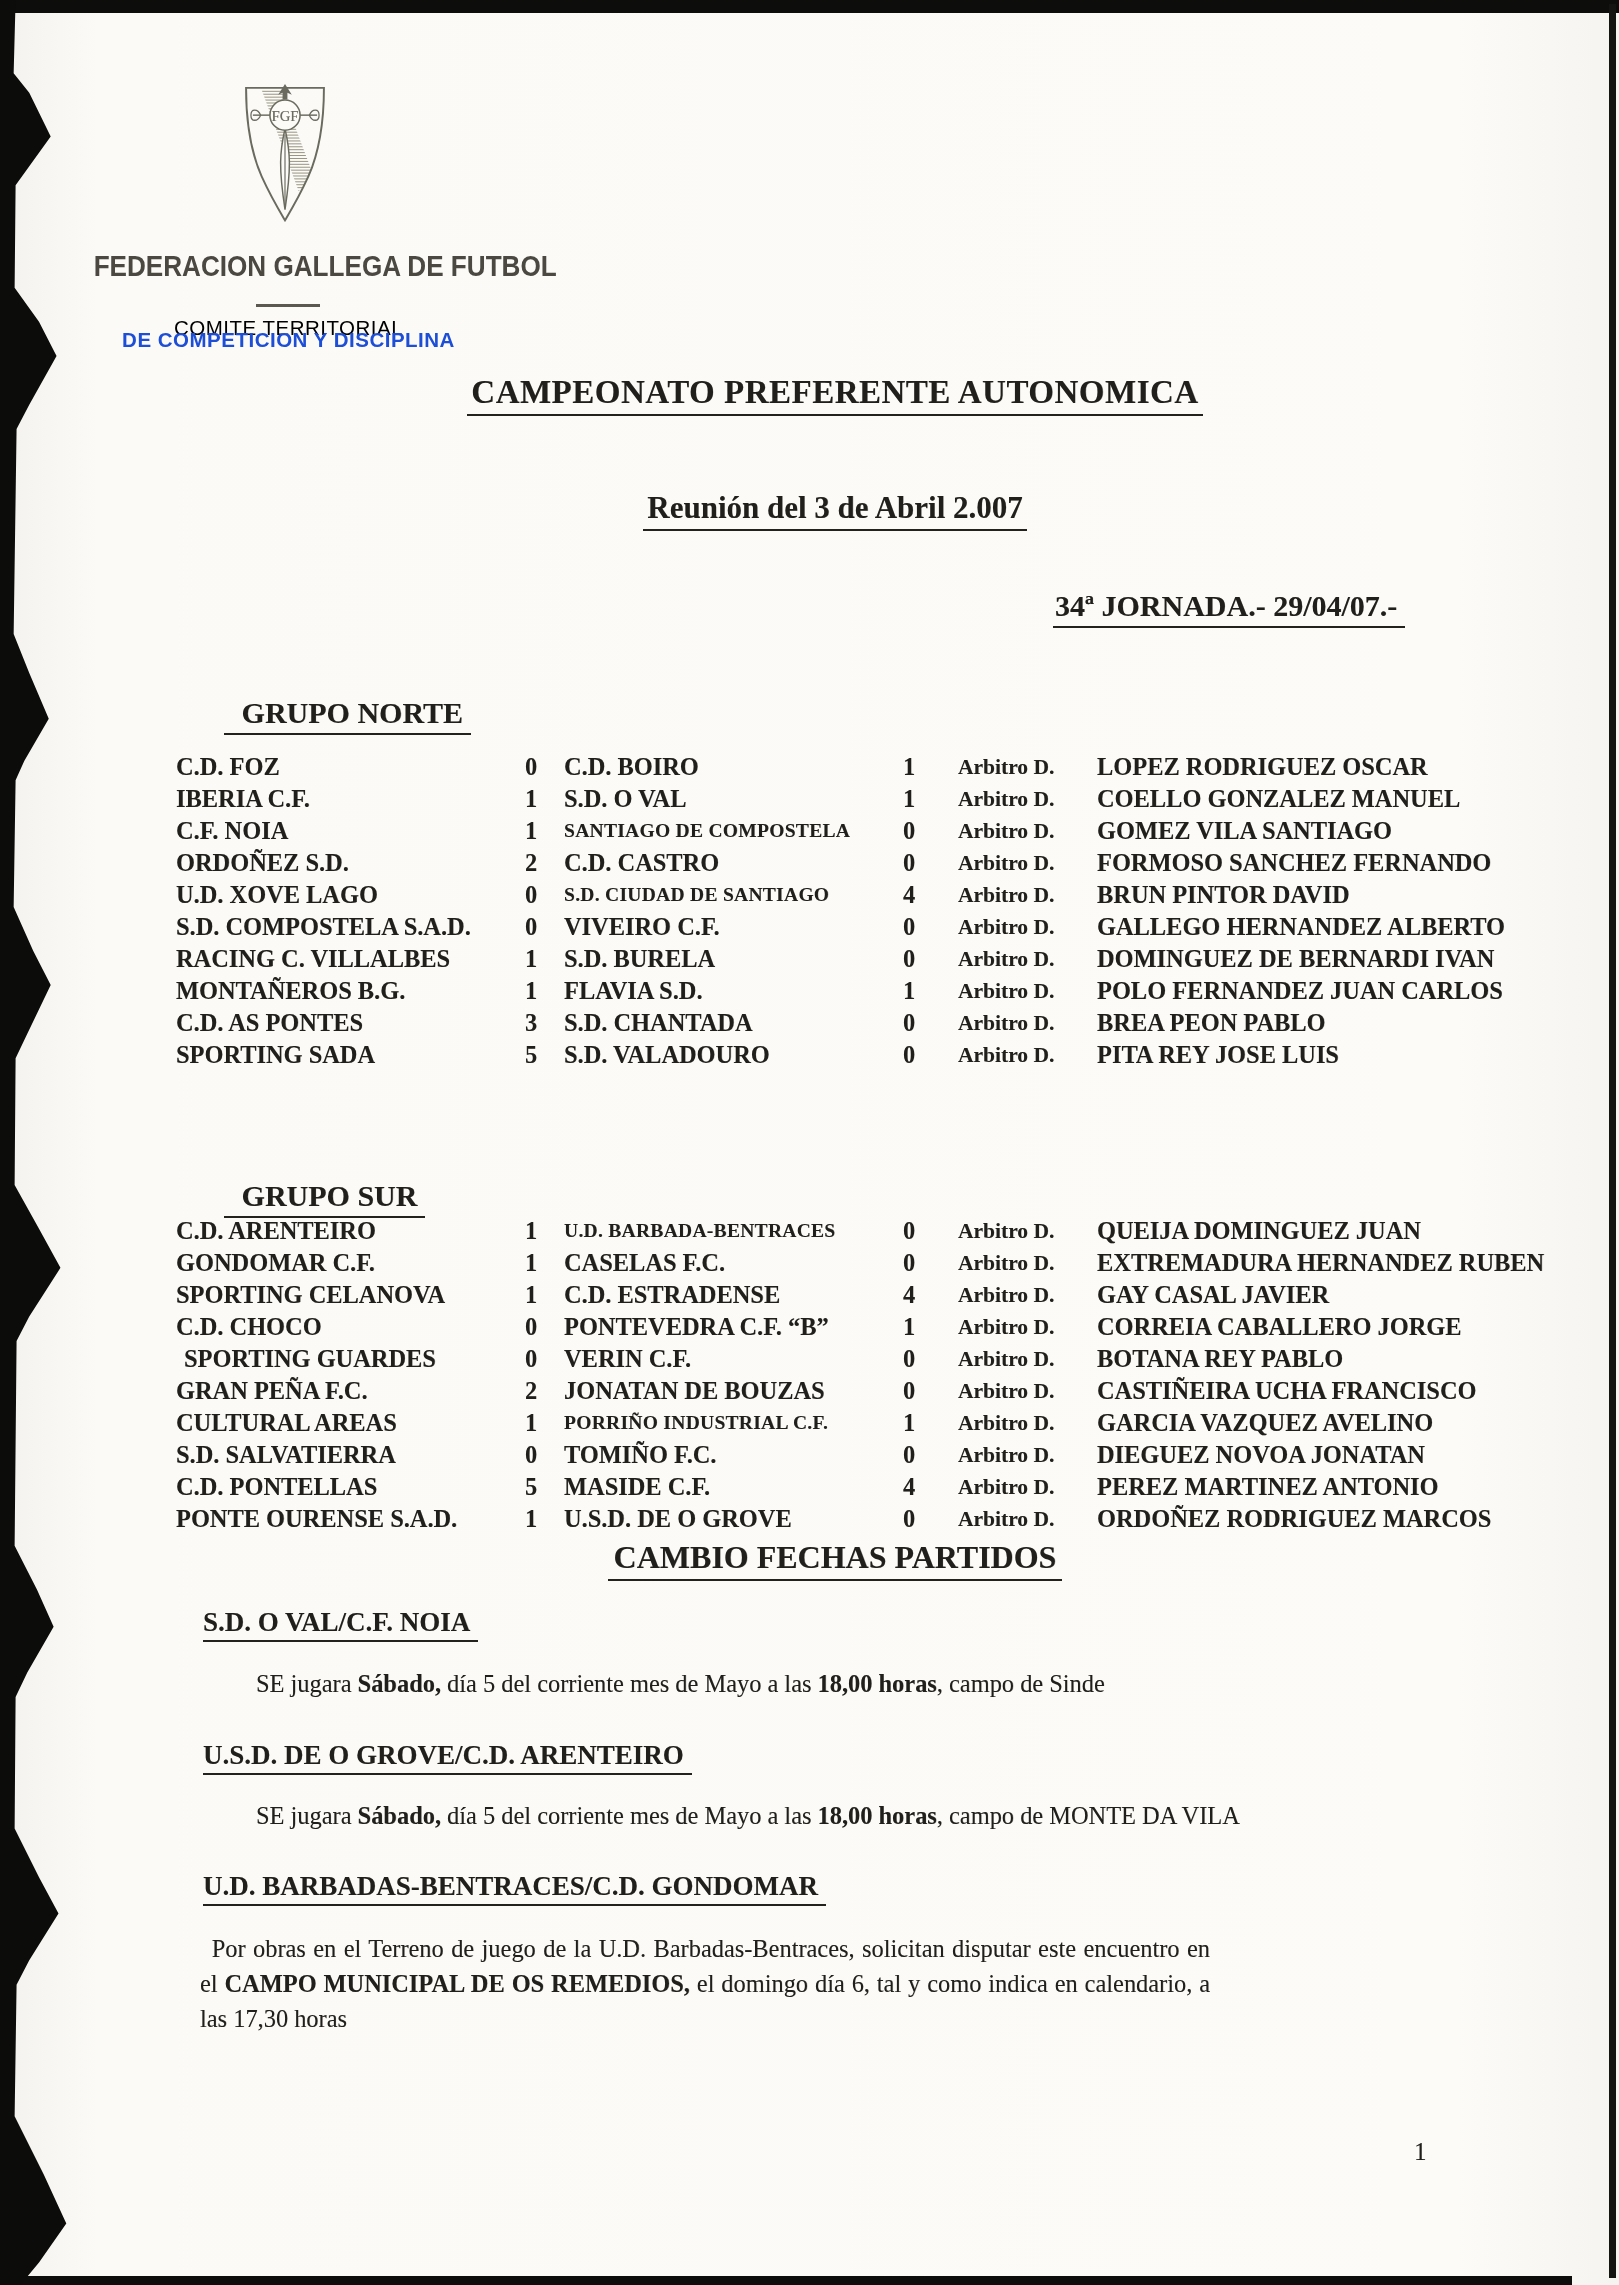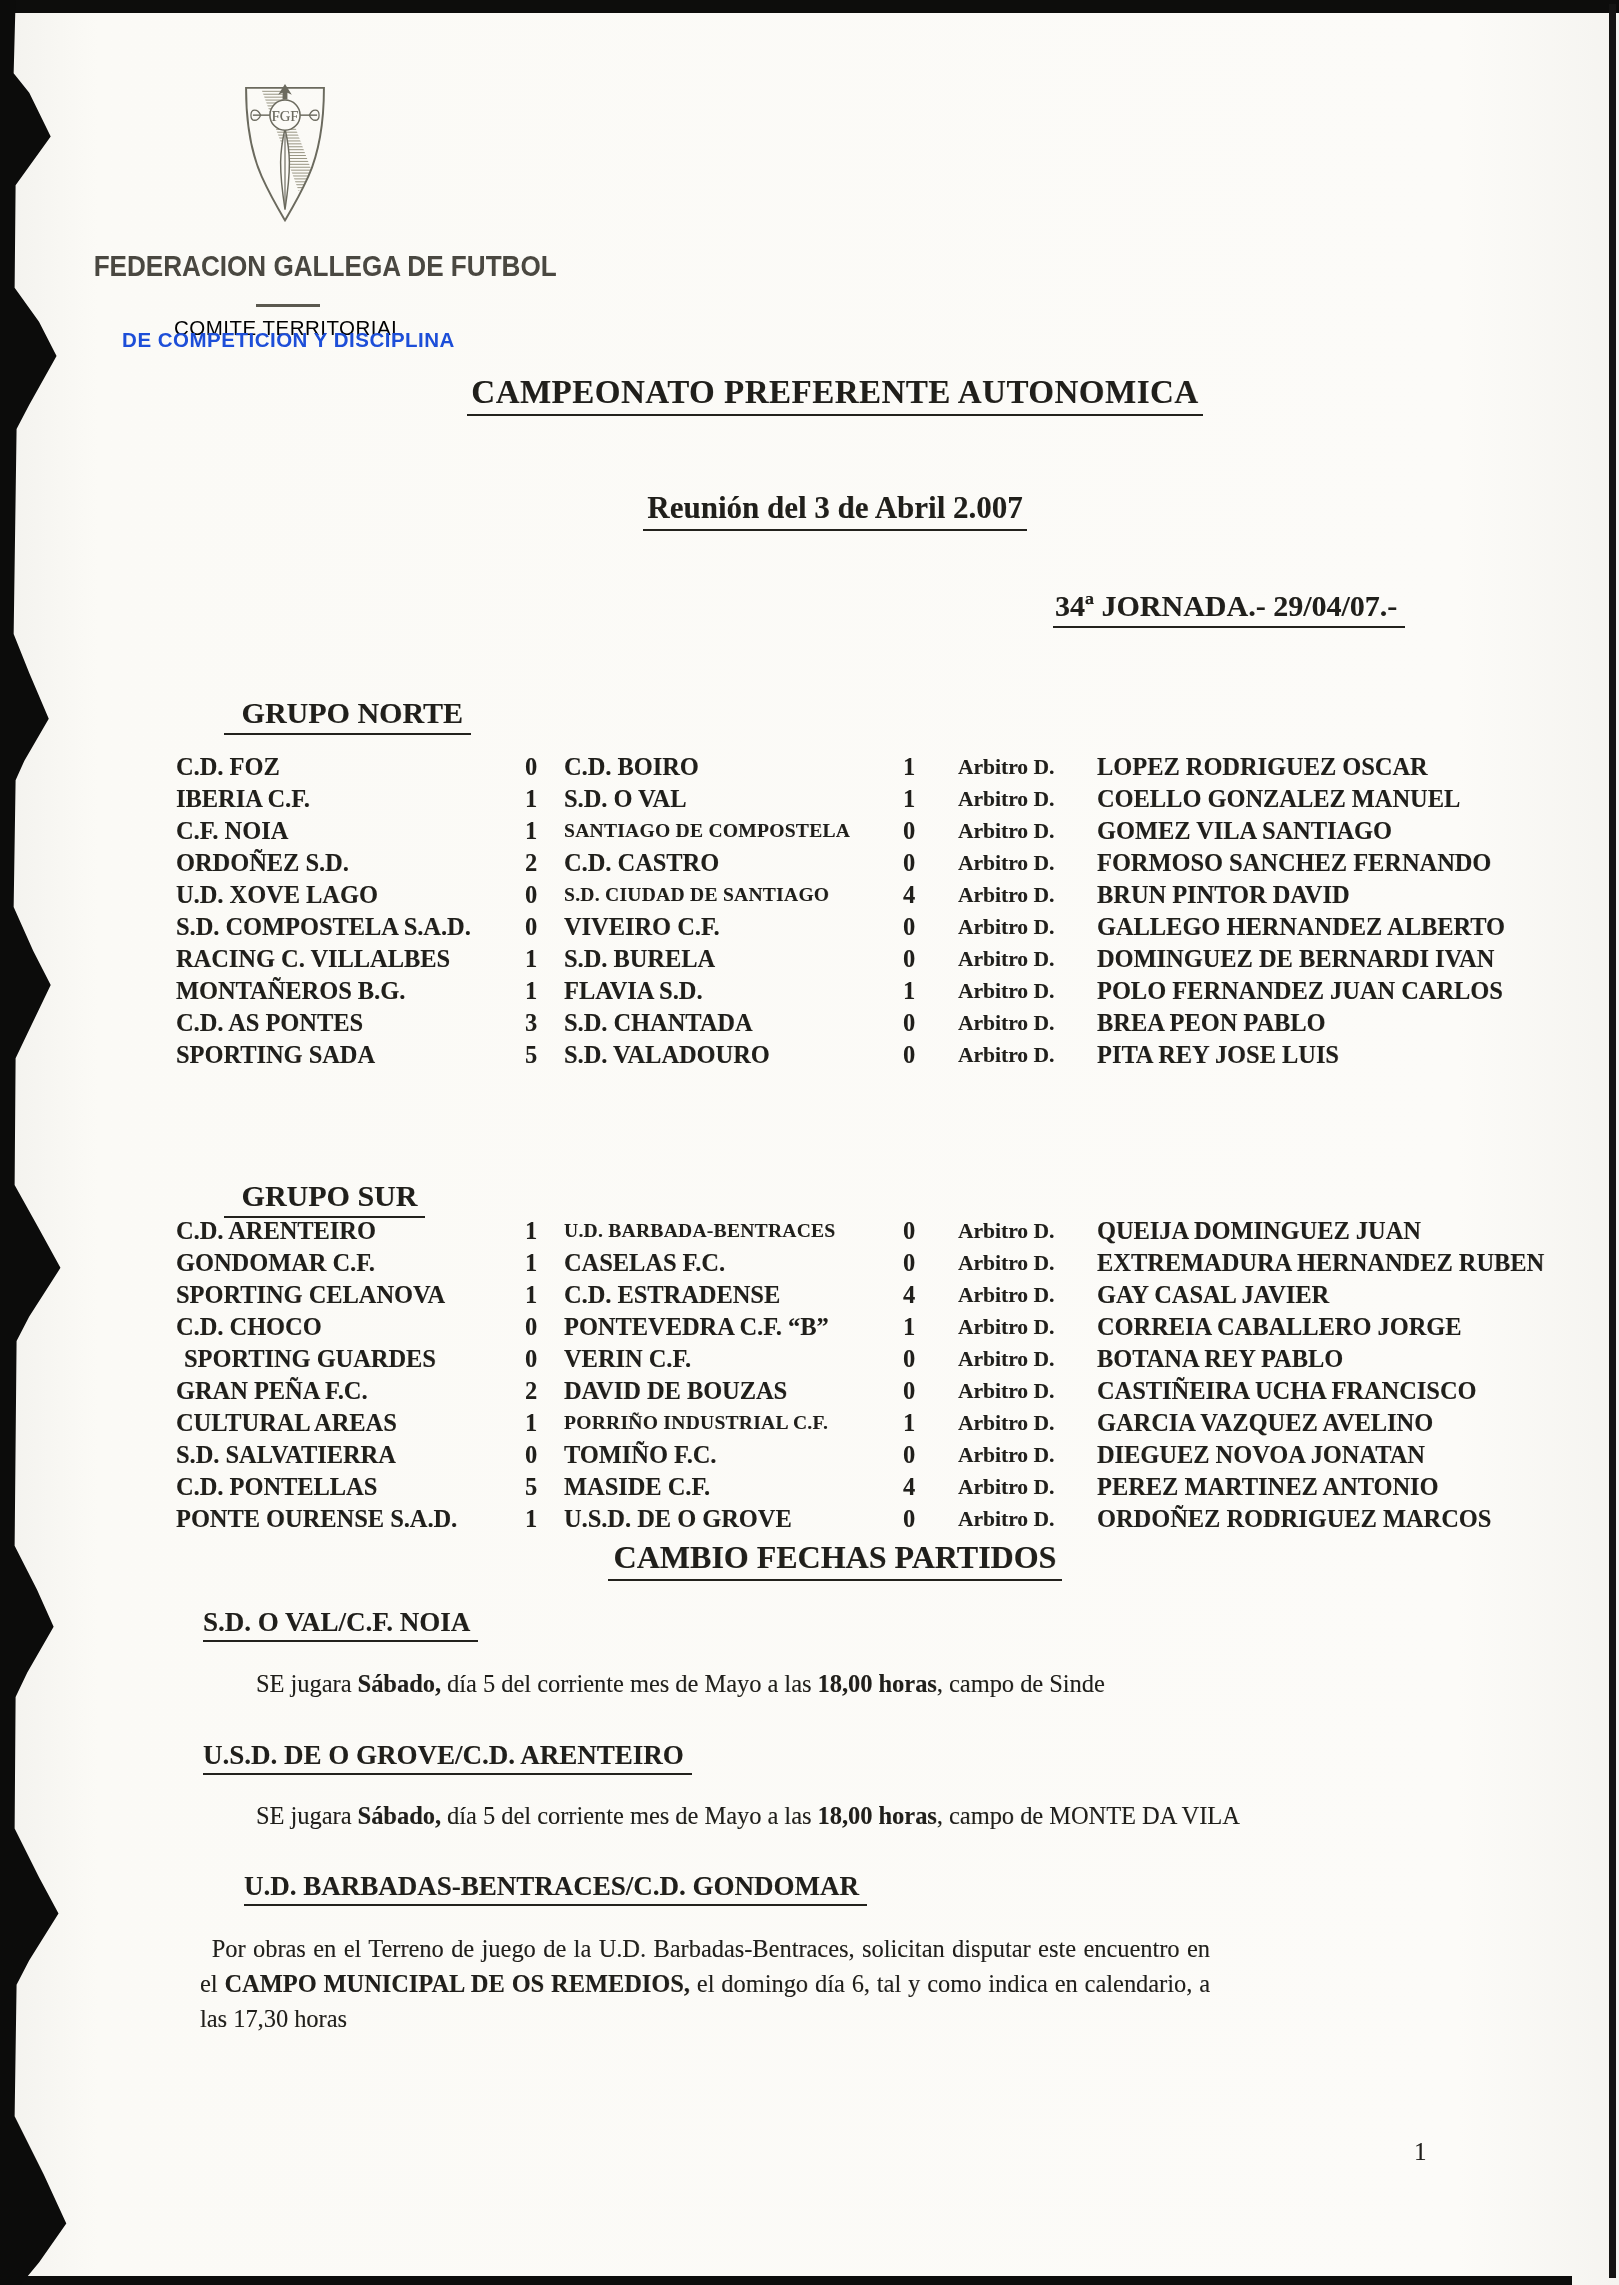--- a/index.html
+++ b/index.html
@@ -57,21 +57,21 @@
   .m-sur  .match-row:nth-child(7) .away{font-size:19.5px;letter-spacing:0.3px;}
   .m-sur  .match-row:nth-child(5) .home{left:184px;}
 
   
   .cambio-heading{top:1539px;}
   .cambio-heading .ul{font-size:32px;font-weight:bold;padding:0 5.9px 2.9px;}
   .item-heading{left:203px;}
   .item-heading .ul{font-size:27px;font-weight:bold;padding:0 7.8px 2px 0;}
   .ih-1{top:1607px;}
   .ih-2{top:1740px;}
-  .ih-3{top:1871px;margin-left:41px;}
+  .ih-3{top:1871px;}
   .item-line{left:256px;font-size:24.4px;white-space:nowrap;}
   .il-1{top:1670px;}
   .il-2{top:1802px;}
   .item-para{left:200px;top:1931px;width:1010px;font-size:24.4px;line-height:35px;
              text-align:justify;text-indent:11.7px;}
   .page-number{left:1414px;top:2138px;font-size:25px;}
 
   
   .art-top{left:0;top:0;width:1620px;height:12.7px;background:#0d0d0c;}
   .art-bottom{left:0;top:2276px;width:1572px;height:9.8px;background:#0d0d0c;}
@@ -254,21 +254,21 @@
     <span class="home">SPORTING GUARDES</span>
     <span class="hs">0</span>
     <span class="away">VERIN C.F.</span>
     <span class="as">0</span>
     <span class="arb">Arbitro D.</span>
     <span class="ref">BOTANA REY PABLO</span>
   </div>
   <div class="match-row">
     <span class="home">GRAN PEÑA F.C.</span>
     <span class="hs">2</span>
-    <span class="away">DAVID DE BOUZAS</span>
+    <span class="away">JONATAN DE BOUZAS</span>
     <span class="as">0</span>
     <span class="arb">Arbitro D.</span>
     <span class="ref">CASTIÑEIRA UCHA FRANCISCO</span>
   </div>
   <div class="match-row">
     <span class="home">CULTURAL AREAS</span>
     <span class="hs">1</span>
     <span class="away">PORRIÑO INDUSTRIAL C.F.</span>
     <span class="as">1</span>
     <span class="arb">Arbitro D.</span>

